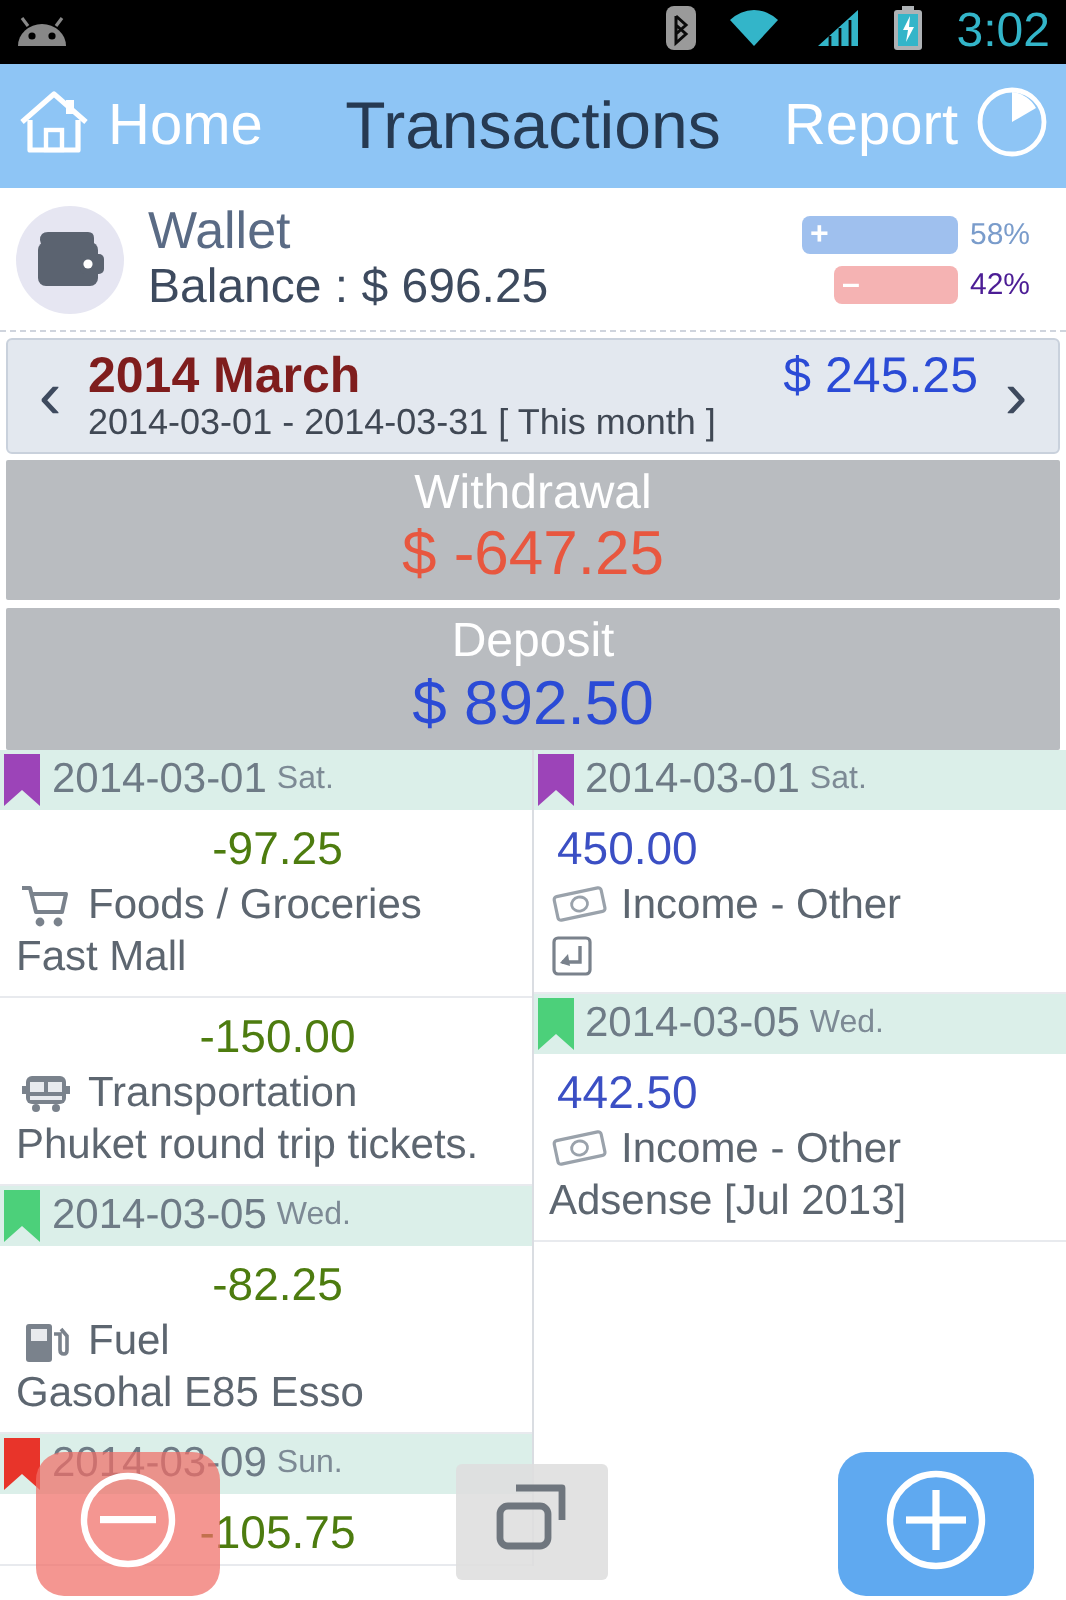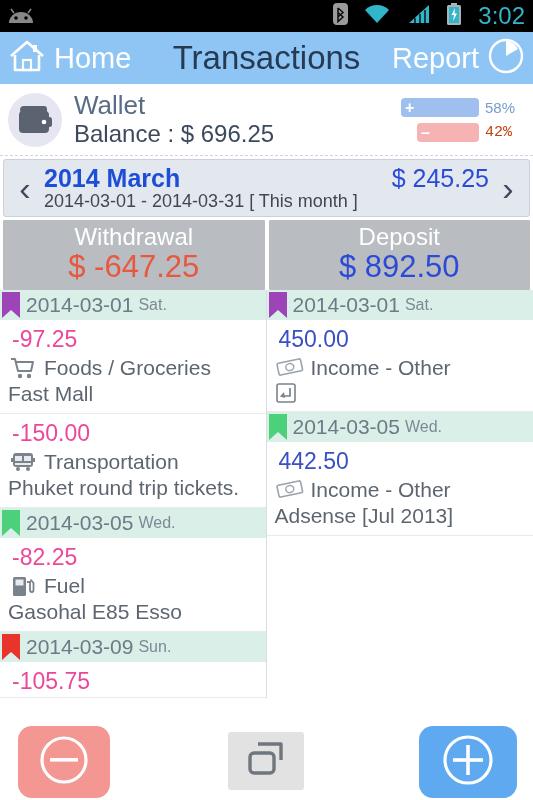--- a/index.html
+++ b/index.html
@@ -16,21 +16,21 @@
     height: 32px; background: #000; display: flex;
     align-items: center; padding: 0 8px 0 6px; color: #33b5c9;
   }
   .sb-left { display:flex; align-items:center; flex:1; }
   .sb-right { display:flex; align-items:center; gap:16px; }
   .sb-clock { font-size: 24px; color:#33b5c9; letter-spacing:0px; line-height:1; font-family:"Liberation Sans",sans-serif; }
   .android-logo { width: 30px; height: 18px; position: relative; }
 
   
   .topnav {
-    height: 52px; background: #8ec5f5; display: flex; align-items: center;
+    height: 62px; background: #8ec5f5; display: flex; align-items: center;
     justify-content: space-between; padding: 0 8px; position: relative;
   }
   .nav-left, .nav-right { display:flex; align-items:center; gap:8px; cursor:pointer; }
   .nav-label { font-size: 29px; color: #ffffff; }
   .nav-title { font-size: 33px; color: #263a52; position:absolute; left:50%; transform:translateX(-50%); }
 
   
   .wallet {
     display:flex; align-items:center; padding: 6px 10px 5px 8px; height:72px;
     border-bottom: 1px dashed #cfd4dd; background:#fff;
@@ -43,58 +43,58 @@
   .wallet-name { font-size:26px; color:#5a6b85; line-height:1.12; }
   .wallet-balance { font-size:24px; color:#3d4a5e; line-height:1.18; }
   .wallet-bars { display:flex; flex-direction:column; gap:6px; width:122px; }
   .barrow { display:flex; align-items:center; gap:6px; }
   .bar { height:19px; border-radius:4px; display:flex; align-items:center; padding-left:4px; }
   .bar.pos { background:#9fc0ee; }
   .bar.neg { background:#f5b3b3; }
   .bar-sign { color:#ffffff; font-size:16px; line-height:1; font-weight:bold; }
   .pct { font-size:15px; }
   .pct.pos { color:#7a9ccb; }
-  .pct.neg { color:#c2410c;font-family:Liberation Mono, monospace; }
+  .pct.neg { color:#4c1d95; }
 
   
   .monthbar {
     display:flex; align-items:center; background:#e3e8ef;
     border:1px solid #c9d1dc; margin:3px 3px 0 3px; border-radius:3px;
     height:58px; padding: 0 6px;
   }
   .arrow { font-size:34px; color:#3e4a5e; width:30px; text-align:center; cursor:pointer; line-height:1; }
   .month-center { flex:1; padding:0 4px; }
   .month-top { display:flex; justify-content:space-between; align-items:baseline; }
-  .month-title { font-size:25px; font-weight:bold; color:#1d4ed8; }
+  .month-title { font-size:25px; font-weight:bold; color:#7f1d1d; }
   .month-amount { font-size:25px; color:#2b4bd6; }
   .month-range { font-size:18px; color:#404854; margin-top:-2px; }
 
   
-  .summary { display:flex; gap:4px; padding: 3px 3px 0 3px; }
+  .summary { display:flex; gap:4px; padding: 3px 3px 0 3px; flex-direction: column; }
   .sum-cell {
     flex:1; background:#b9bcc0; text-align:center; padding:4px 0 6px 0; border-radius:1px;
   }
   .sum-label { font-size:24px; color:#ffffff; line-height:1.1; }
   .sum-amount { font-size:31px; line-height:1.1; }
   .sum-amount.withdraw { color:#e8573f; }
   .sum-amount.deposit { color:#2b4bd6; }
 
   
   .columns { display:flex; }
   .col { width:50%; }
   .col.left { border-right:1px solid #dadde2; }
   .entry { border-bottom:1px solid #e8eaee; }
   .datehdr {
     background:#dbefe9; display:flex; align-items:center; height:30px; padding-left:2px;
   }
   .bookmark { width:18px; height:26px; flex:0 0 auto; margin-right:6px; }
   .date-main { font-size:21px; color:#6e7b86; }
   .date-dow { font-size:16px; color:#7d8a95; margin-left:5px; }
   .amt { font-size:23px; padding:6px 0 2px 12px; }
-  .amt.neg { color:#ec4899; }
+  .amt.neg { color:#4d7c0f;text-align:center; }
   .amt.pos { color:#3b4fc4; }
   .catline { display:flex; align-items:center; padding:0 0 1px 8px; }
   .cat-icon { width:30px; height:26px; flex:0 0 auto; display:flex; align-items:center; justify-content:center; }
   .cat-name { font-size:21px; color:#5d6670; margin-left:6px; }
   .note { font-size:21px; color:#5d6670; padding:0 4px 7px 8px; display:flex; align-items:center; }
   .note-icon { width:22px; height:22px; flex:0 0 auto; margin-right:3px; }
 
   
   .fab {
     position:absolute; border-radius:14px; display:flex;

